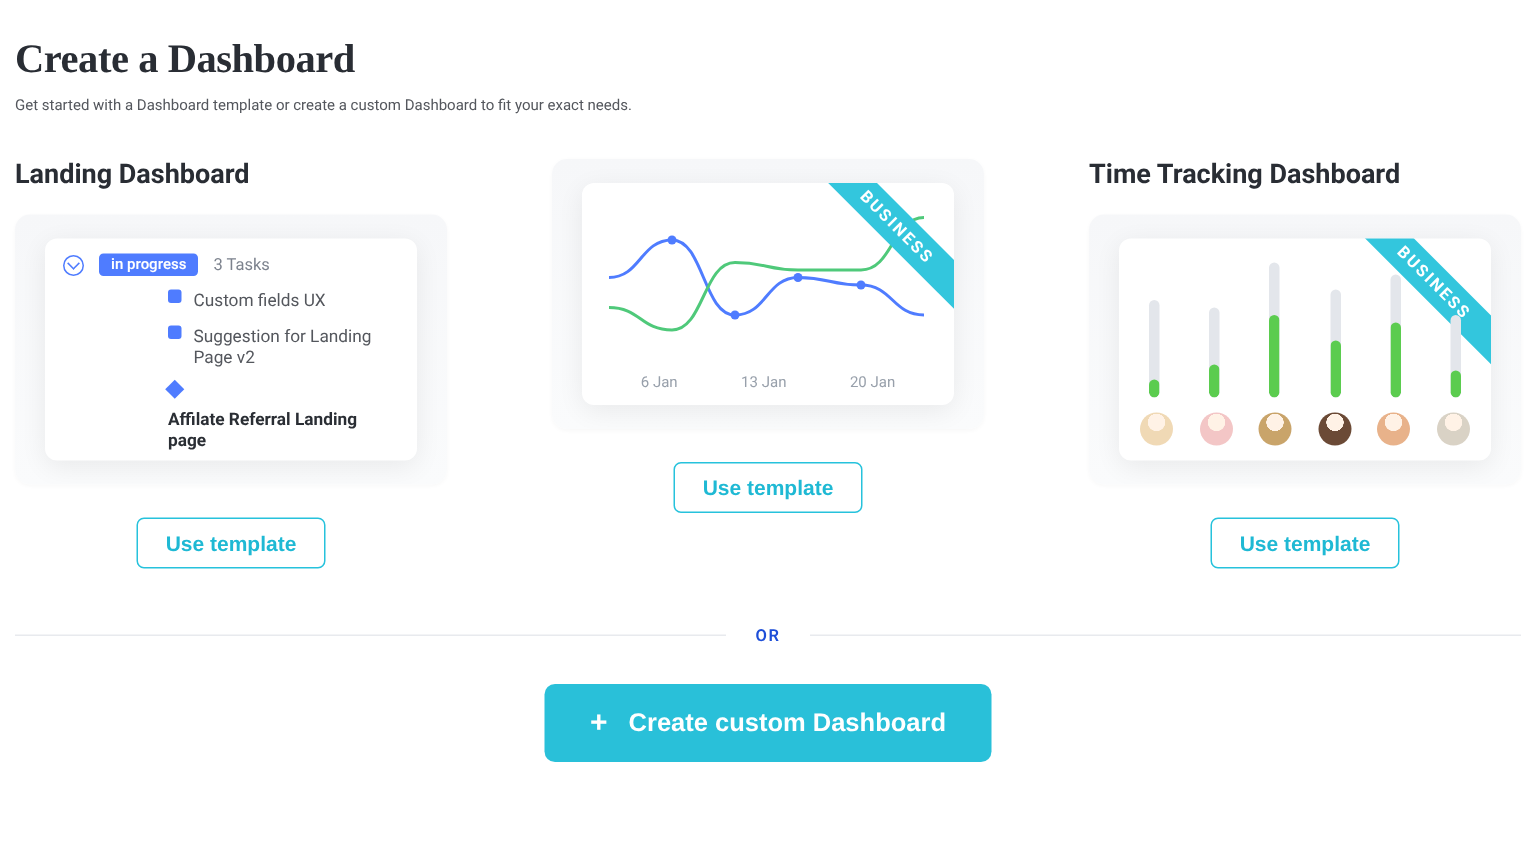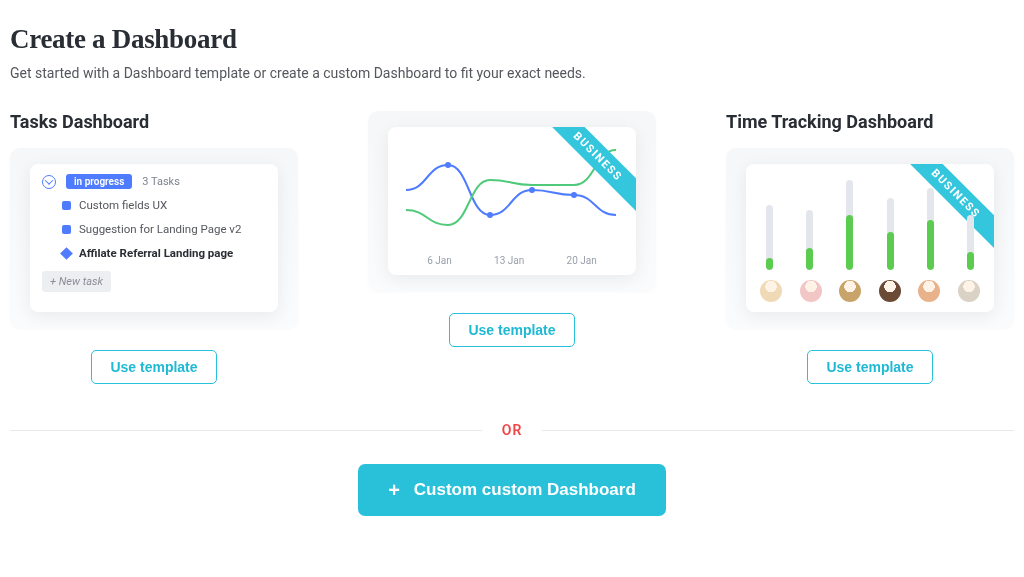--- a/index.html
+++ b/index.html
@@ -14,21 +14,21 @@
   }
   h1.title {
     font-size: 27px;
     font-weight: 800;
     color: #292d34;
     margin-bottom: 10px;
     letter-spacing: -0.3px;
     font-family: Liberation Serif, serif;
   }
   .subtitle {
-    font-size: 14px;
+    font-size: 10px;
     color: #54575d;
     margin-bottom: 30px;
   }
   .cards {
     display: flex;
     gap: 70px;
   }
   .card {
     width: 288px;
     display: flex;
@@ -90,28 +90,29 @@
   .chev-circle {
     width:14px;height:14px;border:1.5px solid #4f7cff;border-radius:50%;
     display:flex;align-items:center;justify-content:center;
   }
   .chev-circle::after{content:"";width:5px;height:5px;border-right:1.5px solid #4f7cff;border-bottom:1.5px solid #4f7cff;transform:rotate(45deg) translate(-1px,-1px);}
   .badge-progress {
     background:#4f7cff;color:#fff;padding:2px 8px;border-radius:3px;font-size:10px;font-weight:600;
   }
   .task-count { color:#7c828d;font-size:11px; }
   .task-row {
-    display:flex;align-items:center;gap:8px;
-    padding:5px 12px 5px 32px;
+    display:flex;align-items:flex-start;gap:8px;
+    padding:5px 12px 5px 52px;
     font-size:11.5px;
     color:#54575d;
+    margin-left:30px;
   }
   .sq { width:9px;height:9px;border-radius:2px;background:#4f7cff;flex:none; }
   .dm { width:9px;height:9px;background:#4f7cff;transform:rotate(45deg);flex:none; }
-  .bold { font-weight:700;color:#2a2e34; }
+  .bold { font-weight:700;color:#2a2e34;flex-direction:column; }
   .new-task {
     margin:6px 12px 0 12px;
     background:#eceef1;color:#8a8f98;font-size:11px;
     padding:4px 8px;border-radius:3px;display:inline-block;font-style:italic;
   }
 
   
   .chart-wrap { padding:18px 18px 8px 18px; height:100%; }
   .x-ticks { display:flex;justify-content:space-around;font-size:10px;color:#98a0ab;margin-top:6px; }
 
@@ -134,21 +135,21 @@
     padding:8px 18px;
     border-radius:5px;
     cursor:pointer;
   }
 
   .divider-row {
     display:flex;align-items:center;gap:20px;
     margin:38px 0 26px 0;
   }
   .hr { flex:1;height:1px;background:#e8eaee; }
-  .or { color:#ef4444;font-size:14px;font-weight:600;letter-spacing:1px; }
+  .or { color:#1d4ed8;font-size:11px;font-weight:600;letter-spacing:1px; }
 
   .create-btn {
     display:flex;align-items:center;gap:14px;
     margin:0 auto;
     background:#29c0d9;
     color:#fff;
     border:none;
     font-size:17px;
     font-weight:600;
     padding:16px 30px;
@@ -159,21 +160,21 @@
 </style>
 </head>
 <body>
 
 <h1 class="title">Create a Dashboard</h1>
 <p class="subtitle">Get started with a Dashboard template or create a custom Dashboard to fit your exact needs.</p>
 
 <div class="cards">
 
   <div class="card">
-    <div class="card-title">Tasks Dashboard</div>
+    <div class="card-title">Landing Dashboard</div>
     <div class="preview">
       <div class="inner">
         <div class="list-head">
           <span class="chev-circle"></span>
           <span class="badge-progress">in progress</span>
           <span class="task-count">3 Tasks</span>
         </div>
         <div class="task-row">
           <span class="sq"></span>
           <span>Custom fields UX</span>
@@ -271,14 +272,14 @@
 </div>
 
 <div class="divider-row">
   <div class="hr"></div>
   <div class="or">OR</div>
   <div class="hr"></div>
 </div>
 
 <button class="create-btn">
   <span class="plus">+</span>
-  <span>Custom custom Dashboard</span>
+  <span>Create custom Dashboard</span>
 </button>
 
 </body></html>

